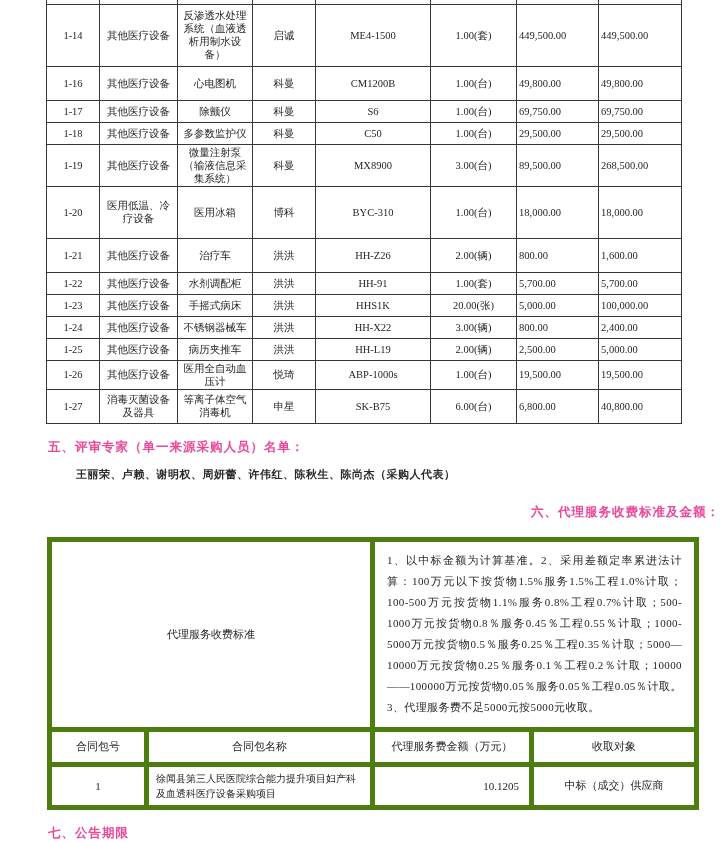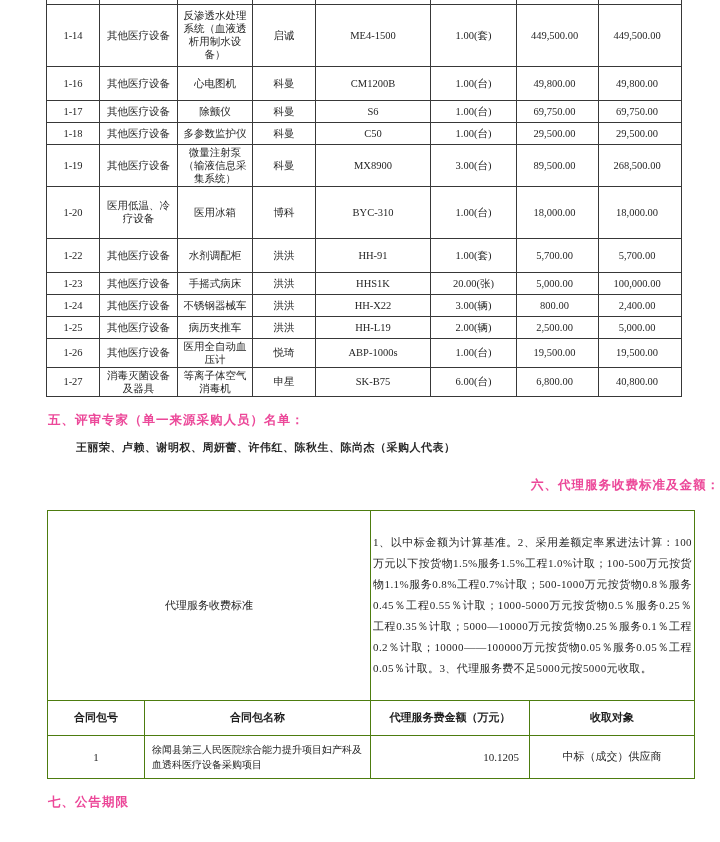--- a/index.html
+++ b/index.html
@@ -14,21 +14,21 @@
   
   table { border-collapse:collapse; }
   .main-table { margin-left:46px; width:635px; table-layout:fixed; }
   .main-table td {
     border:1px solid #383838;
     font-size:10.5px; line-height:13px;
     text-align:center; vertical-align:middle;
     padding:1px 2px; word-break:break-all;
   }
   .main-table tr.sliver td { border-top:none; height:4px; padding:0; }
-  .main-table td.c6, .main-table td.c7 { text-align:center; padding-right:8px; word-break:normal; }
+  .main-table td.c6, .main-table td.c7 { text-align:left; padding-right:8px; word-break:normal; }
   .main-table td.c4 { word-break:normal; }
   .main-table tbody tr:nth-child(2)  { height:62px; }
   .main-table tbody tr:nth-child(3)  { height:34px; }
   .main-table tbody tr:nth-child(4),
   .main-table tbody tr:nth-child(5),
   .main-table tbody tr:nth-child(6)  { height:22px; }
   .main-table tbody tr:nth-child(7)  { height:52px; }
   .main-table tbody tr:nth-child(8)  { height:34px; }
   .main-table tbody tr:nth-child(9),
   .main-table tbody tr:nth-child(10),
@@ -47,32 +47,32 @@
   .names-line {
     margin:11px 0 1px 76px;
     font-size:11px; font-weight:bold; color:#2a2a2a;
     letter-spacing:0.5px;
   }
   .gap-lg { margin-top:22px;text-align:right; }
 
   
   .fee-table { margin:16px 0 0 47px; width:647px; table-layout:fixed; }
   .fee-table td {
-    border:1px solid #4d7c0f;
+    border:5px solid #4d7c0f;
     font-size:11px; vertical-align:middle;
-    padding:2px 2px;
+    padding:2px 12px;
   }
   .fee-std-label { text-align:center; height:190px; }
   .fee-std-text {
     text-align:justify; text-justify:inter-ideograph;
     font-size:11.5px; line-height:21px;
     padding:5px 8px 5px 9px; vertical-align:top;
     letter-spacing:0.4px;
   }
-  .fee-head td { text-align:center; height:35px; font-weight:bold; }
+  .fee-head td { text-align:center; height:35px; font-weight:normal; }
   .fee-row td { height:43px; text-align:center; }
   .fee-row td.cell-name { text-align:left; line-height:15px; padding-left:7px; font-size:10px; }
   .fee-row td.cell-amount { text-align:right; padding-right:10px; }
 </style>
 </head>
 <body>
 
 <div class="page">
 
   <table class="main-table">
@@ -151,20 +151,30 @@
           <td class="c0">1-20</td>
           <td class="c1">医用低温、冷疗设备</td>
           <td class="c2">医用冰箱</td>
           <td class="c3">博科</td>
           <td class="c4">BYC-310</td>
           <td class="c5">1.00(台)</td>
           <td class="c6">18,000.00</td>
           <td class="c7">18,000.00</td>
         </tr>
         <tr>
+          <td class="c0">1-21</td>
+          <td class="c1">其他医疗设备</td>
+          <td class="c2">治疗车</td>
+          <td class="c3">洪洪</td>
+          <td class="c4">HH-Z26</td>
+          <td class="c5">2.00(辆)</td>
+          <td class="c6">800.00</td>
+          <td class="c7">1,600.00</td>
+        </tr>
+        <tr>
           <td class="c0">1-22</td>
           <td class="c1">其他医疗设备</td>
           <td class="c2">水剂调配柜</td>
           <td class="c3">洪洪</td>
           <td class="c4">HH-91</td>
           <td class="c5">1.00(套)</td>
           <td class="c6">5,700.00</td>
           <td class="c7">5,700.00</td>
         </tr>
         <tr>

